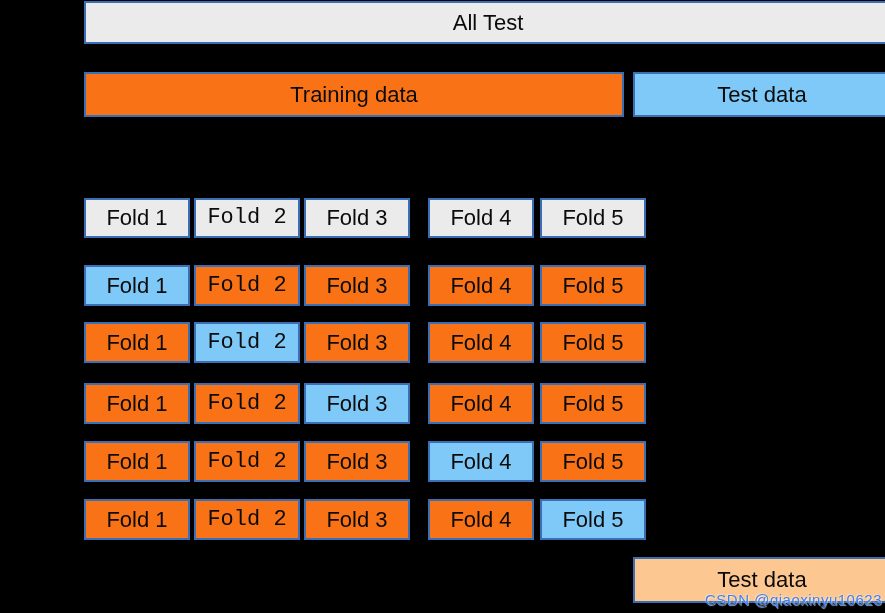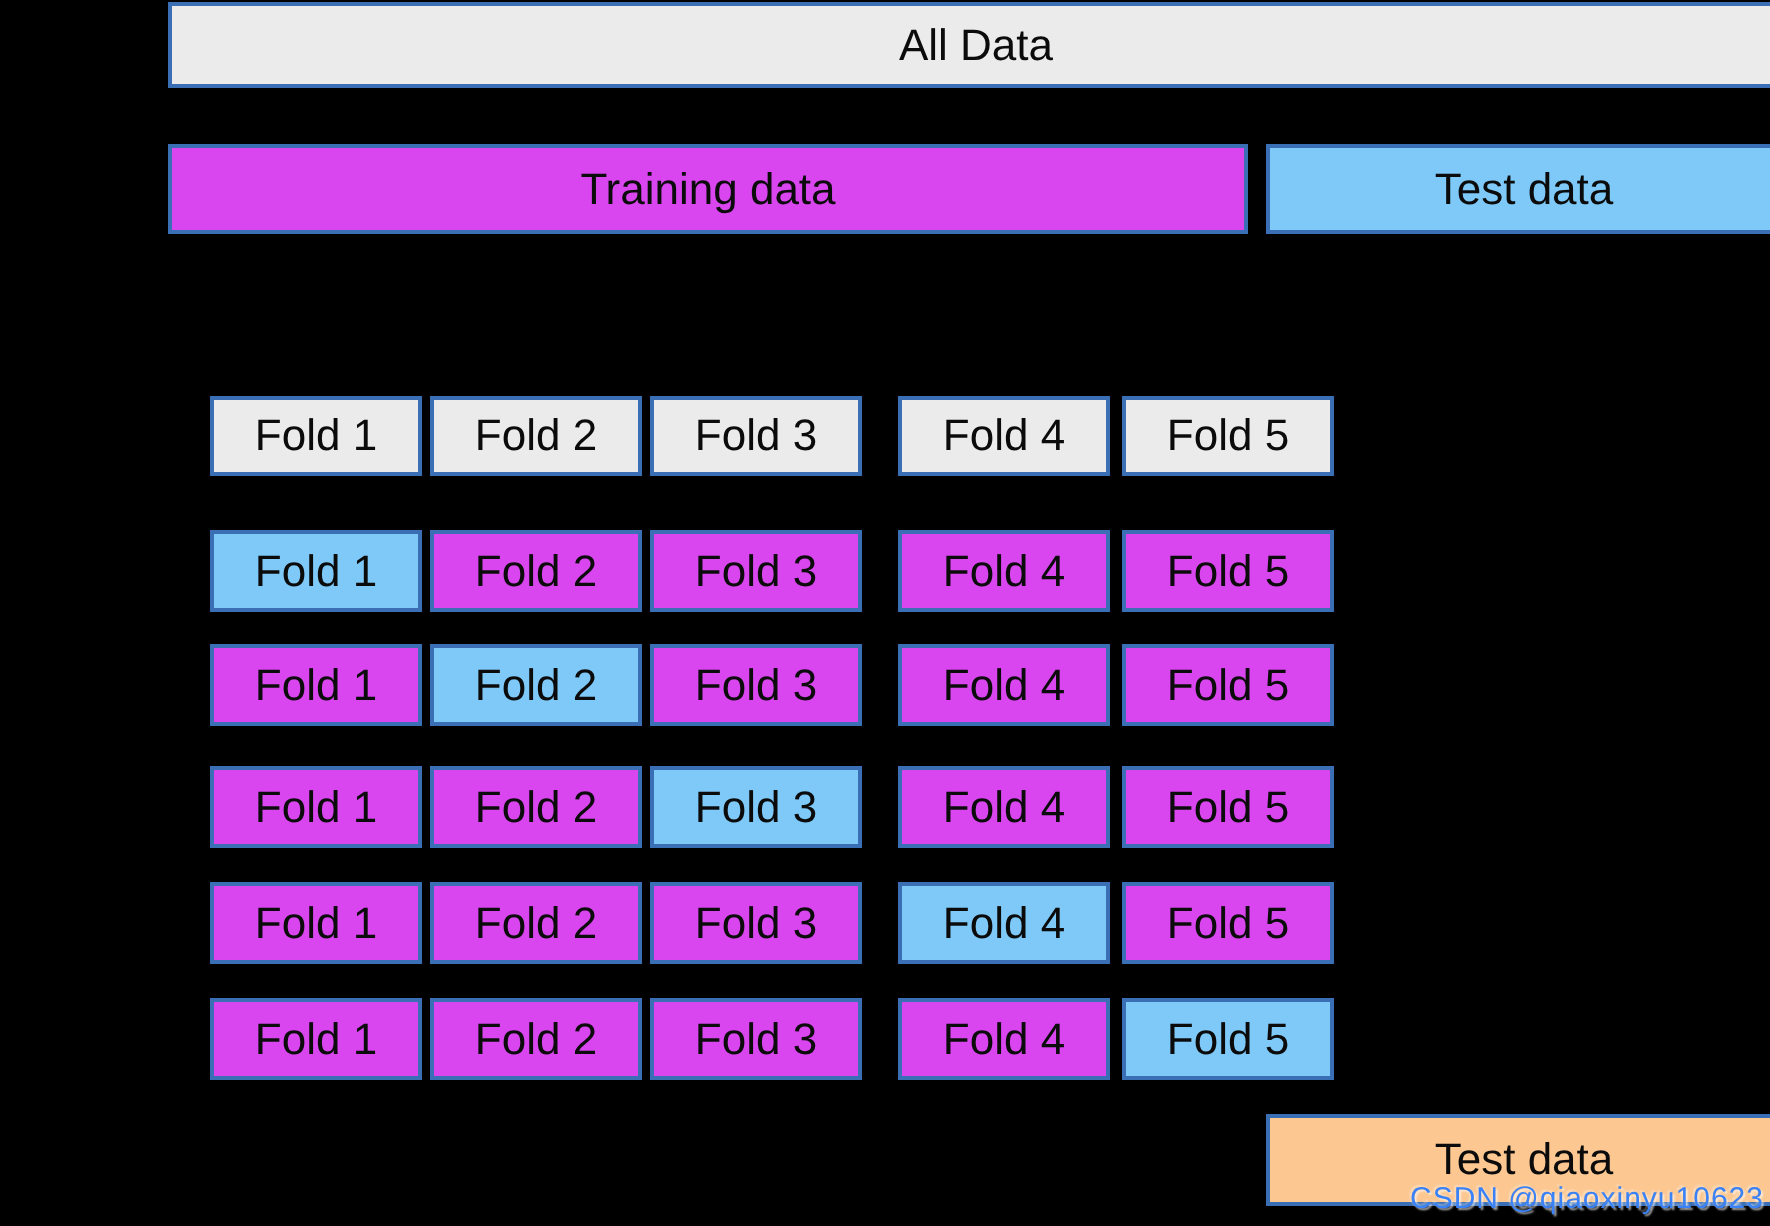--- a/index.html
+++ b/index.html
@@ -21,36 +21,36 @@
     border: 2px solid #3b6fb5;
     display: flex;
     align-items: center;
     justify-content: center;
     font-size: 22px;
     line-height: 1;
     color: #0b0b0b;
     white-space: nowrap;
   }
   .gray   { background: #ebebeb; }
-  .green  { background: #d946ef; }
+  .green  { background: #f97316; }
   .blue   { background: #7ec9f8; }
   .orange { background: #fcc791; }
 
   
   .all-data { left: 84px; top: 1px; width: 808px; height: 43px; }
 
   
   .training-data { left: 84px; top: 72px; width: 540px; height: 45px; }
   .test-data-top { left: 633px; top: 72px; width: 258px; height: 45px; }
 
   
-  .cell { width: 106px; height: 41px; margin-left: 21px; }
+  .cell { width: 106px; height: 41px; }
   .hdr  { height: 40px; top: 198px; }
   .c0 { left: 84px; }
-  .c1 { left: 194px; }
+  .c1 { left: 194px; font-family: Liberation Mono, monospace; }
   .c2 { left: 304px; }
   .c3 { left: 428px; }
   .c4 { left: 540px; }
   .r0 { top: 265px; }
   .r1 { top: 322px; }
   .r2 { top: 383px; }
   .r3 { top: 441px; }
   .r4 { top: 499px; }
 
   
@@ -64,21 +64,21 @@
     letter-spacing: 0.5px;
     color: #3b82f6;
     text-shadow: 1px 1px 1px rgba(255,255,255,0.65), -1px -1px 1px rgba(255,255,255,0.35);
     white-space: nowrap;
   }
 </style>
 </head>
 <body>
 
 <div class="box gray all-data">
-  <span>All Data</span>
+  <span>All Test</span>
 </div>
 
 <div class="box green training-data">
   <span>Training data</span>
 </div>
 <div class="box blue test-data-top">
   <span>Test data</span>
 </div>
 
 <div class="box gray cell hdr c0">

